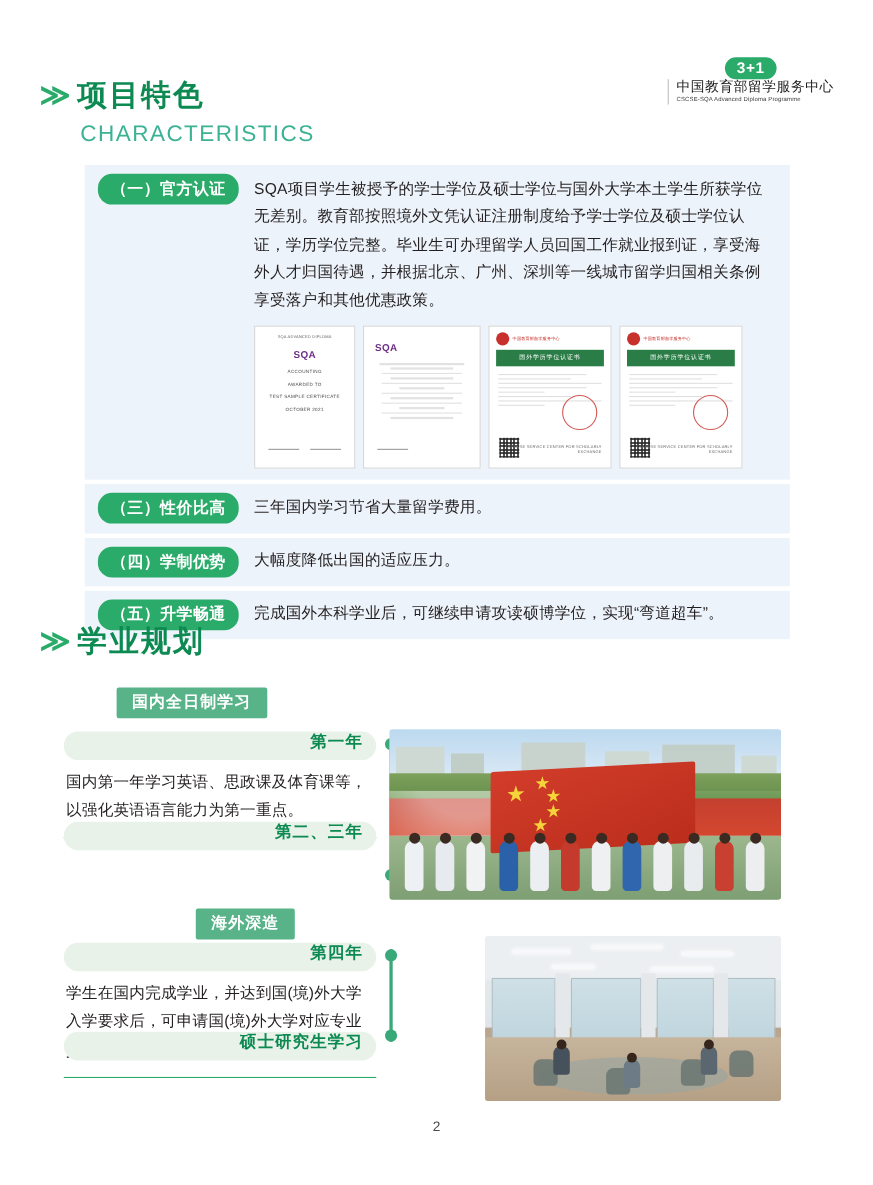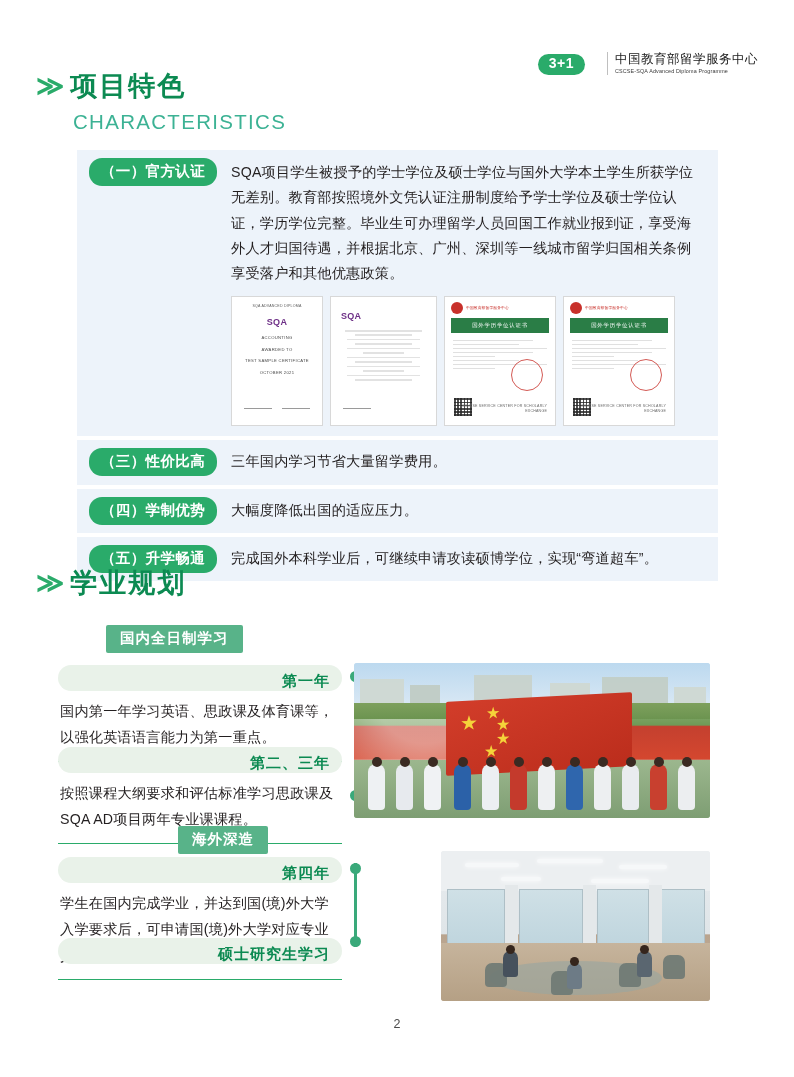--- a/index.html
+++ b/index.html
@@ -15,22 +15,23 @@
     color: #231f20;
     overflow: hidden;
   }
 
   
   .header-badge {
     position: absolute;
     top: 52px;
     right: 36px;
     display: flex;
-    align-items: flex-end;
-    gap: 22px;
+    align-items: center;
+    gap: 0;
+    flex-direction: column;
   }
   .badge-pill {
     background: #2aab6a;
     color: #ffffff;
     border-radius: 11px;
     padding: 2px 11px 3px 11px;
     font-size: 14px;
     font-weight: bold;
     letter-spacing: 0.5px;
     line-height: 1.1;
@@ -258,21 +259,21 @@
   .plan-tag.domestic { margin-left: 70px; }
   .plan-tag.overseas { margin-left: 142px; }
 
   .plan-col {
     position: absolute;
     left: 22px;
     width: 284px;
   }
   .year-head {
     display: flex;
-    align-items: flex-end;
+    align-items: flex-start;
     justify-content: flex-end;
     background: #e9f2e9;
     height: 26px;
     padding-right: 12px;
     border-radius: 13px;
   }
   .year-head span {
     color: #0c8a52;
     font-weight: bold;
     font-size: 15px;
@@ -548,21 +549,20 @@
     <div class="year-head">
       <span>第一年</span>
     </div>
     <div class="year-text">国内第一年学习英语、思政课及体育课等，以强化英语语言能力为第一重点。</div>
   </div>
 
   <div class="plan-col" style="top:122px;">
     <div class="year-head">
       <span>第二、三年</span>
     </div>
-    <div class="year-text">按照课程大纲要求和评估标准学习思政课及SQA AD项目两年专业课课程。</div>
   </div>
 
   
   <div style="position:absolute; top:201px; left:0;">
     <span class="plan-tag overseas">海外深造</span>
   </div>
 
   
   <div class="timeline" style="left:318px; top:238px; height:84px;">
     <div class="dot" style="top:0;"></div>

